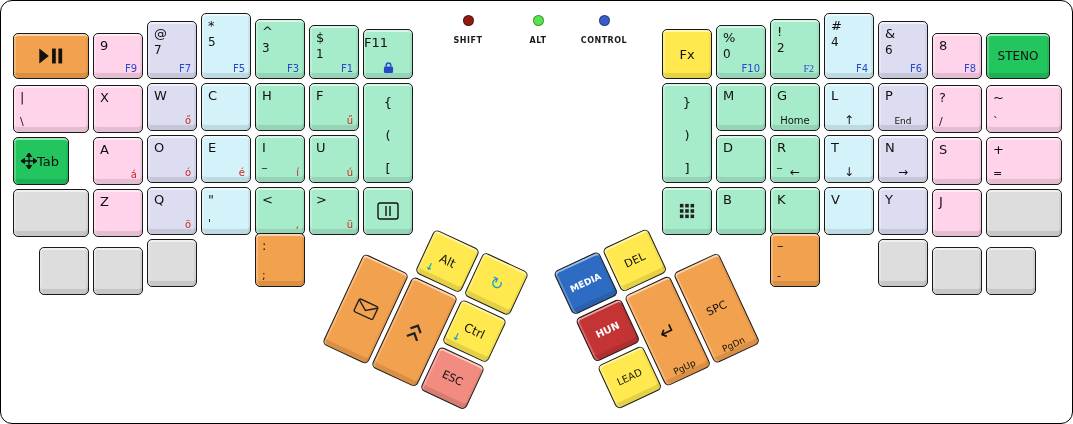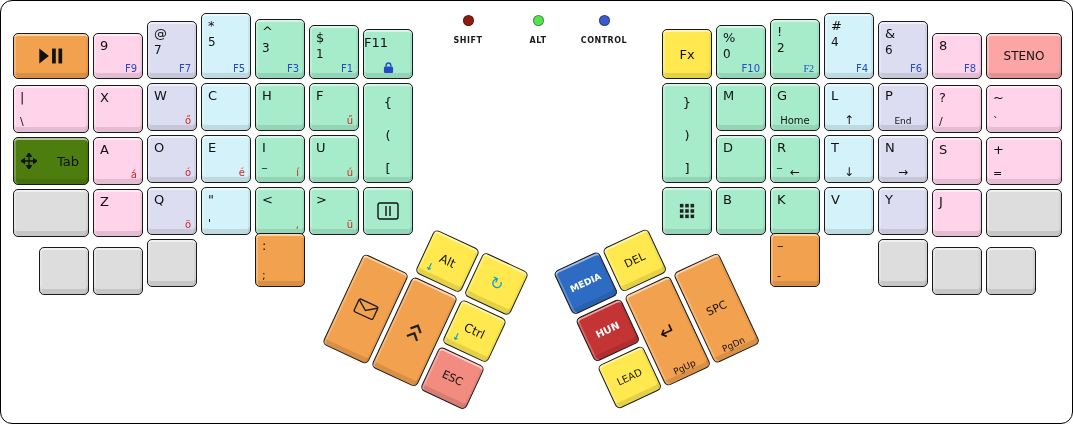--- a/index.html
+++ b/index.html
@@ -98,21 +98,21 @@
       </div>
       <div class="key" style="left: 308px; top: 82px; width: 50px; height: 48px; background: rgb(166, 236, 203);">
         <span class="lab lab-tl">F</span>
         <span class="lab lab-br" style="color: rgb(201, 42, 34);">ű</span>
       </div>
       <div class="key" style="left: 362px; top: 82px; width: 50px; height: 100px; background: rgb(166, 236, 203);">
         <span class="lab lab-s1">{</span>
         <span class="lab lab-s2">(</span>
         <span class="lab lab-s3">[</span>
       </div>
-      <div class="key" style="left: 12px; top: 136px; width: 76px; height: 48px; background: #4d7c0f;">
+      <div class="key" style="left: 12px; top: 136px; width: 56px; height: 48px; background: #22c55e;">
         <span class="lab lab-cr">Tab</span>
         <span class="lab icon lab-cl"><svg viewBox="0 0 20 20" width="16" height="16">
             <g stroke="#111" stroke-width="1.6" fill="#111">
               <line x1="10" y1="3" x2="10" y2="17"></line>
               <line x1="3" y1="10" x2="17" y2="10"></line>
               <polygon points="10,0 7.3,4.2 12.7,4.2"></polygon>
               <polygon points="10,20 7.3,15.8 12.7,15.8"></polygon>
               <polygon points="0,10 4.2,7.3 4.2,12.7"></polygon>
               <polygon points="20,10 15.8,7.3 15.8,12.7"></polygon>
             </g>
@@ -195,21 +195,21 @@
       </div>
       <div class="key" style="left: 877px; top: 20px; width: 50px; height: 58px; background: rgb(221, 221, 242);">
         <span class="lab lab-tl">&amp;</span>
         <span class="lab lab-ml">6</span>
         <span class="lab lab-br" style="color: rgb(39, 73, 200);">F6</span>
       </div>
       <div class="key" style="left: 931px; top: 32px; width: 50px; height: 46px; background: rgb(255, 211, 234);">
         <span class="lab lab-tl">8</span>
         <span class="lab lab-br" style="color: rgb(39, 73, 200);">F8</span>
       </div>
-      <div class="key" style="left: 985px; top: 32px; width: 76px; height: 46px; background: #fca5a5; padding-left: 24px;">
+      <div class="key" style="left: 985px; top: 32px; width: 64px; height: 46px; background: #22c55e; padding-left: 24px;">
         <span class="lab lab-c" style="font-size: 12px;">STENO</span>
       </div>
       <div class="key" style="left: 661px; top: 82px; width: 50px; height: 100px; background: rgb(166, 236, 203);">
         <span class="lab lab-s1">}</span>
         <span class="lab lab-s2">)</span>
         <span class="lab lab-s3">]</span>
       </div>
       <div class="key" style="left: 715px; top: 82px; width: 50px; height: 48px; background: rgb(166, 236, 203);">
         <span class="lab lab-tl">M</span>
       </div>

